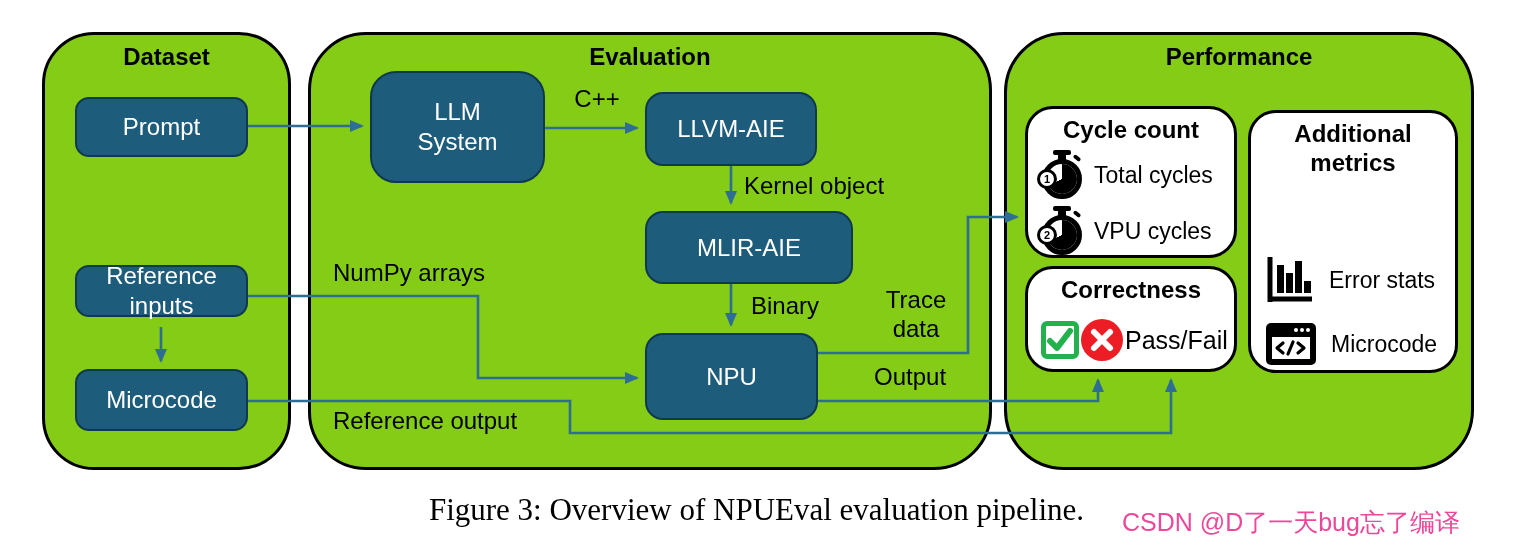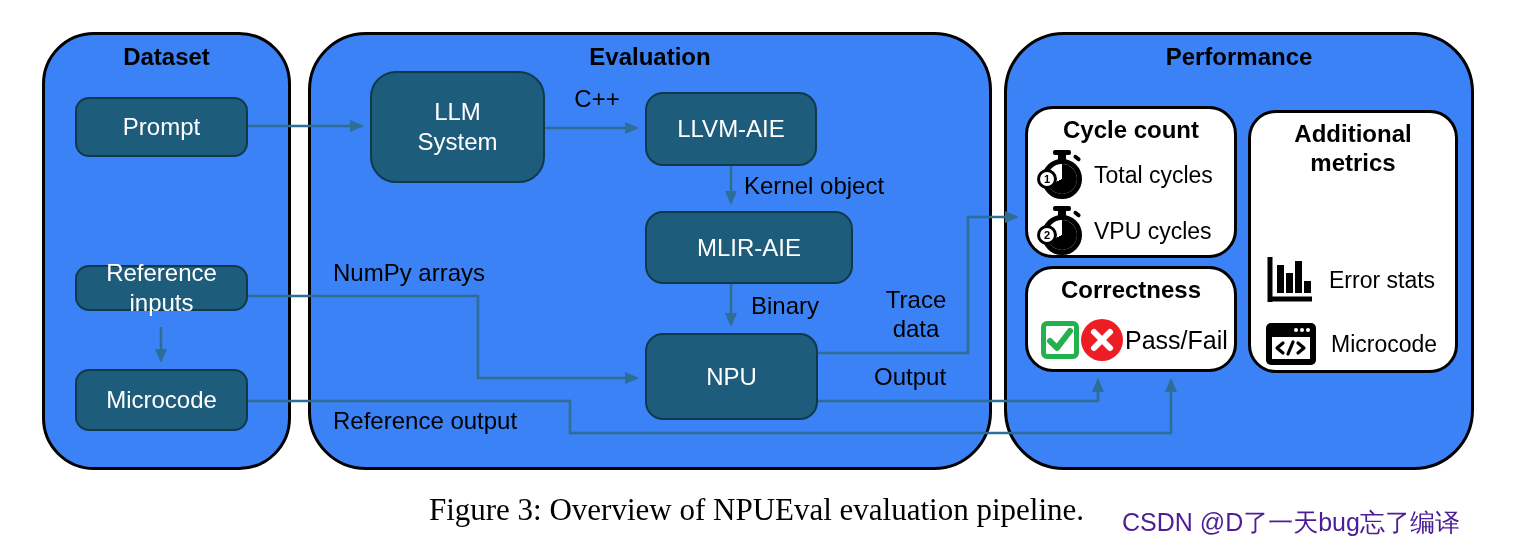--- a/index.html
+++ b/index.html
@@ -1,20 +1,20 @@
 <!DOCTYPE html>
 <html style="--node-fill: #1E5C7B; --node-border: #0F3A4E; --arrow-color: #2E6E94; --pass-green: #23B14D; --fail-red: #EC1D25;"><head>
 <meta charset="utf-8">
 <style>
   html,body{margin:0;padding:0;background:#fff;}
   #canvas{position:relative;width:1513px;height:554px;background:#fff;overflow:hidden;
           font-family:"Liberation Sans", sans-serif;}
 
   
-  .panel{position:absolute;border:3px solid #000;border-radius:52px;background:#3b82f6;box-sizing:border-box;}
+  .panel{position:absolute;border:3px solid #000;border-radius:52px;background:#84cc16;box-sizing:border-box;}
   .panel-title{position:absolute;top:8px;left:0;right:0;text-align:center;
                font-weight:bold;font-size:24px;color:#000;}
 
   
   .node{position:absolute;background:var(--node-fill,#1E5C7B);border:2px solid var(--node-border,#0F3A4E);
         border-radius:14px;color:#fff;display:flex;align-items:center;justify-content:center;
         font-size:24px;text-align:center;white-space:pre-line;line-height:1.25;box-sizing:border-box;}
   .node.big{border-radius:26px;}
 
   
@@ -48,39 +48,39 @@
   
   .checkbox{width:38px;height:38px;border:5px solid var(--pass-green,#23B14D);border-radius:6px;
             box-sizing:border-box;background:#fff;flex:0 0 auto;}
   .failcircle{width:42px;height:42px;border-radius:50%;background:var(--fail-red,#EC1D25);flex:0 0 auto;margin-left:2px;}
 
   .metric-icon{flex:0 0 auto;}
 
   
   .caption{position:absolute;top:492px;left:0;width:1513px;text-align:center;
            font-family:"Liberation Serif", serif;font-size:31px;color:#000;}
-  .watermark{position:absolute;top:506px;left:1122px;font-size:25px;color:#4c1d95;white-space:nowrap;}
+  .watermark{position:absolute;top:506px;left:1122px;font-size:25px;color:#ec4899;white-space:nowrap;}
 </style>
 </head>
 <body>
 
 <div id="canvas">
 
   <div class="panel" style="left:42px;top:32px;width:249px;height:438px;">
     <div class="panel-title">Dataset</div>
   </div>
   <div class="panel" style="left:308px;top:32px;width:684px;height:438px;border-radius:58px;">
     <div class="panel-title">Evaluation</div>
   </div>
   <div class="panel" style="left:1004px;top:32px;width:470px;height:438px;border-radius:60px;">
     <div class="panel-title">Performance</div>
   </div>
 
   <div class="node" style="left:75px;top:97px;width:173px;height:60px;">Prompt</div>
-  <div class="node" style="left:75px;top:265px;width:173px;height:46px;">Reference
+  <div class="node" style="left:75px;top:265px;width:173px;height:52px;">Reference
 inputs</div>
   <div class="node" style="left:75px;top:369px;width:173px;height:62px;">Microcode</div>
   <div class="node big" style="left:370px;top:71px;width:175px;height:112px;">LLM
 System</div>
   <div class="node" style="left:645px;top:92px;width:172px;height:74px;border-radius:18px;">LLVM-AIE</div>
   <div class="node" style="left:645px;top:211px;width:208px;height:73px;border-radius:18px;">MLIR-AIE</div>
   <div class="node" style="left:645px;top:333px;width:173px;height:87px;border-radius:18px;">NPU</div>
 
   <svg id="edges" xmlns="http://www.w3.org/2000/svg">
     <defs>

